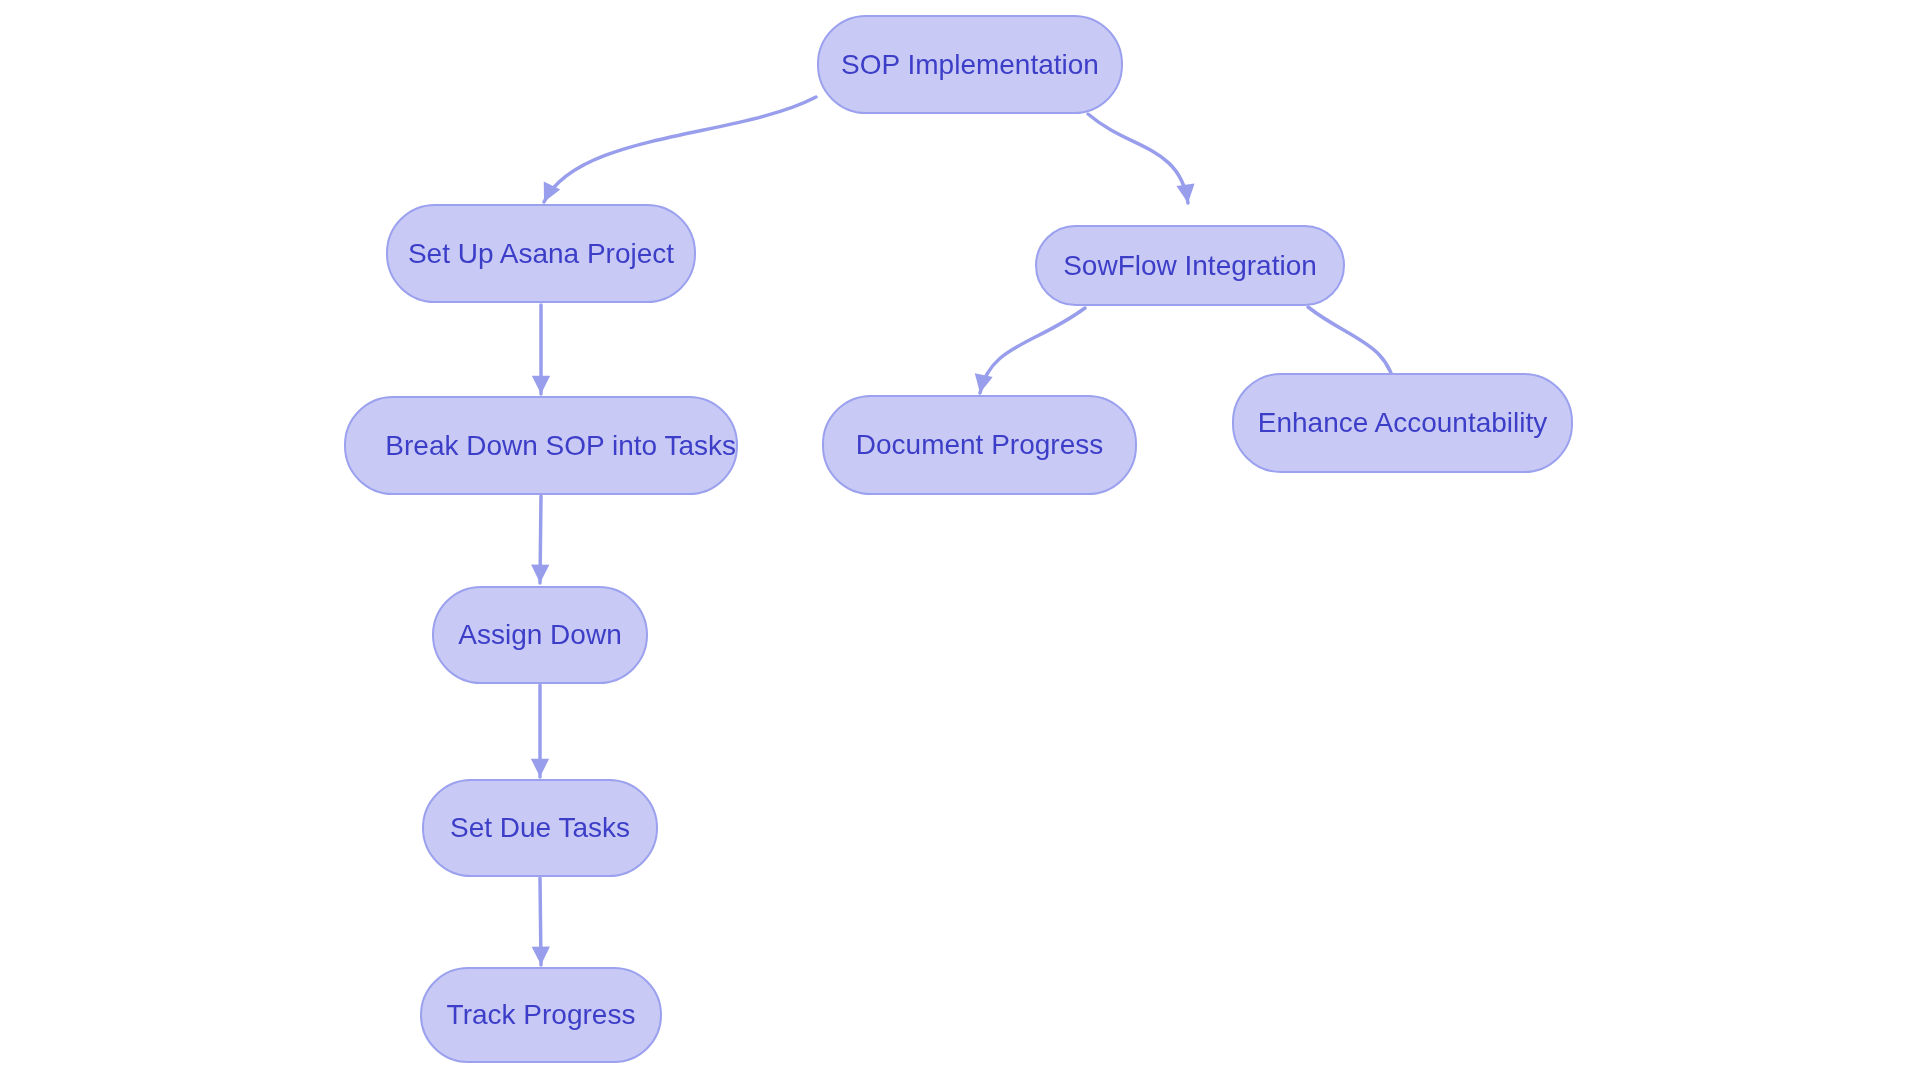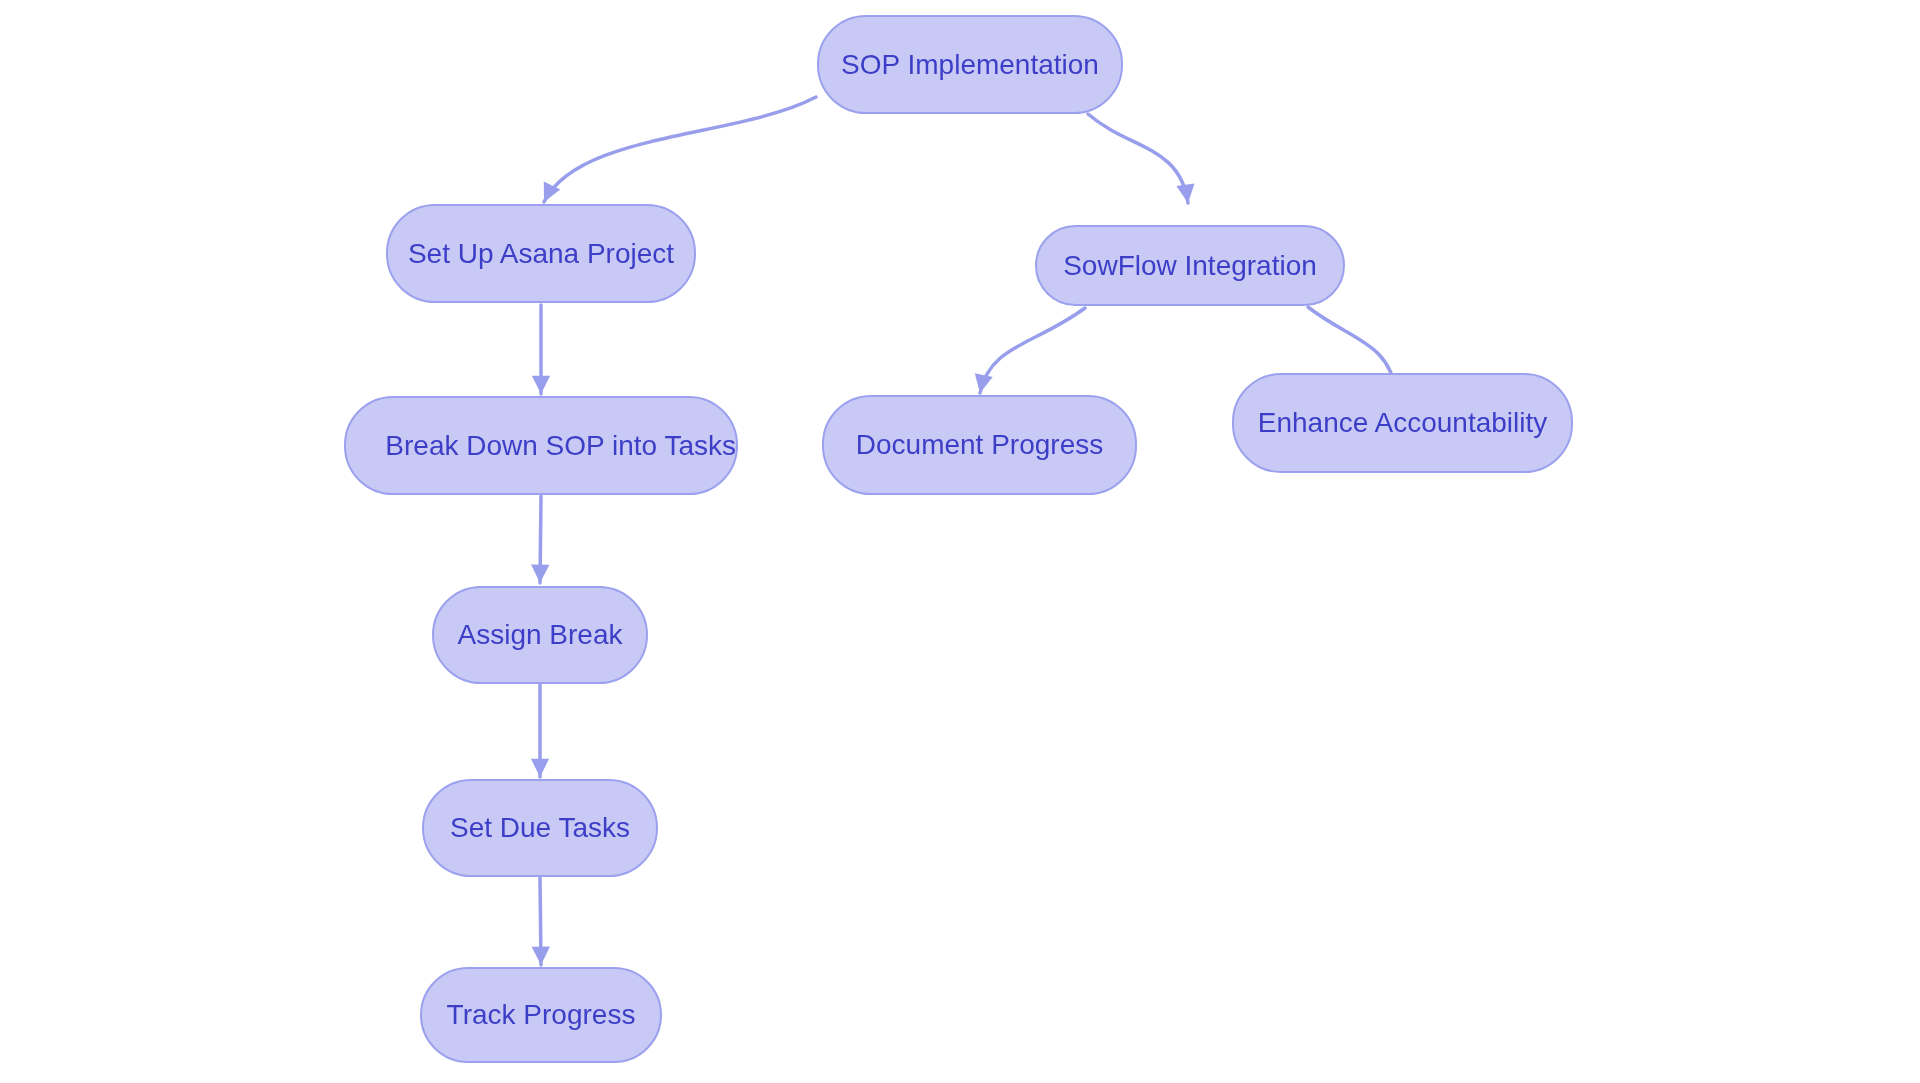--- a/index.html
+++ b/index.html
@@ -101,21 +101,21 @@
 
   <div class="node n-docproc">
     <span>Document Progress</span>
   </div>
 
   <div class="node n-enhance">
     <span>Enhance Accountability</span>
   </div>
 
   <div class="node n-assign">
-    <span>Assign Break</span>
+    <span>Assign Down</span>
   </div>
 
   <div class="node n-duedates">
     <span>Set Due Tasks</span>
   </div>
 
   <div class="node n-track">
     <span>Track Progress</span>
   </div>
 

